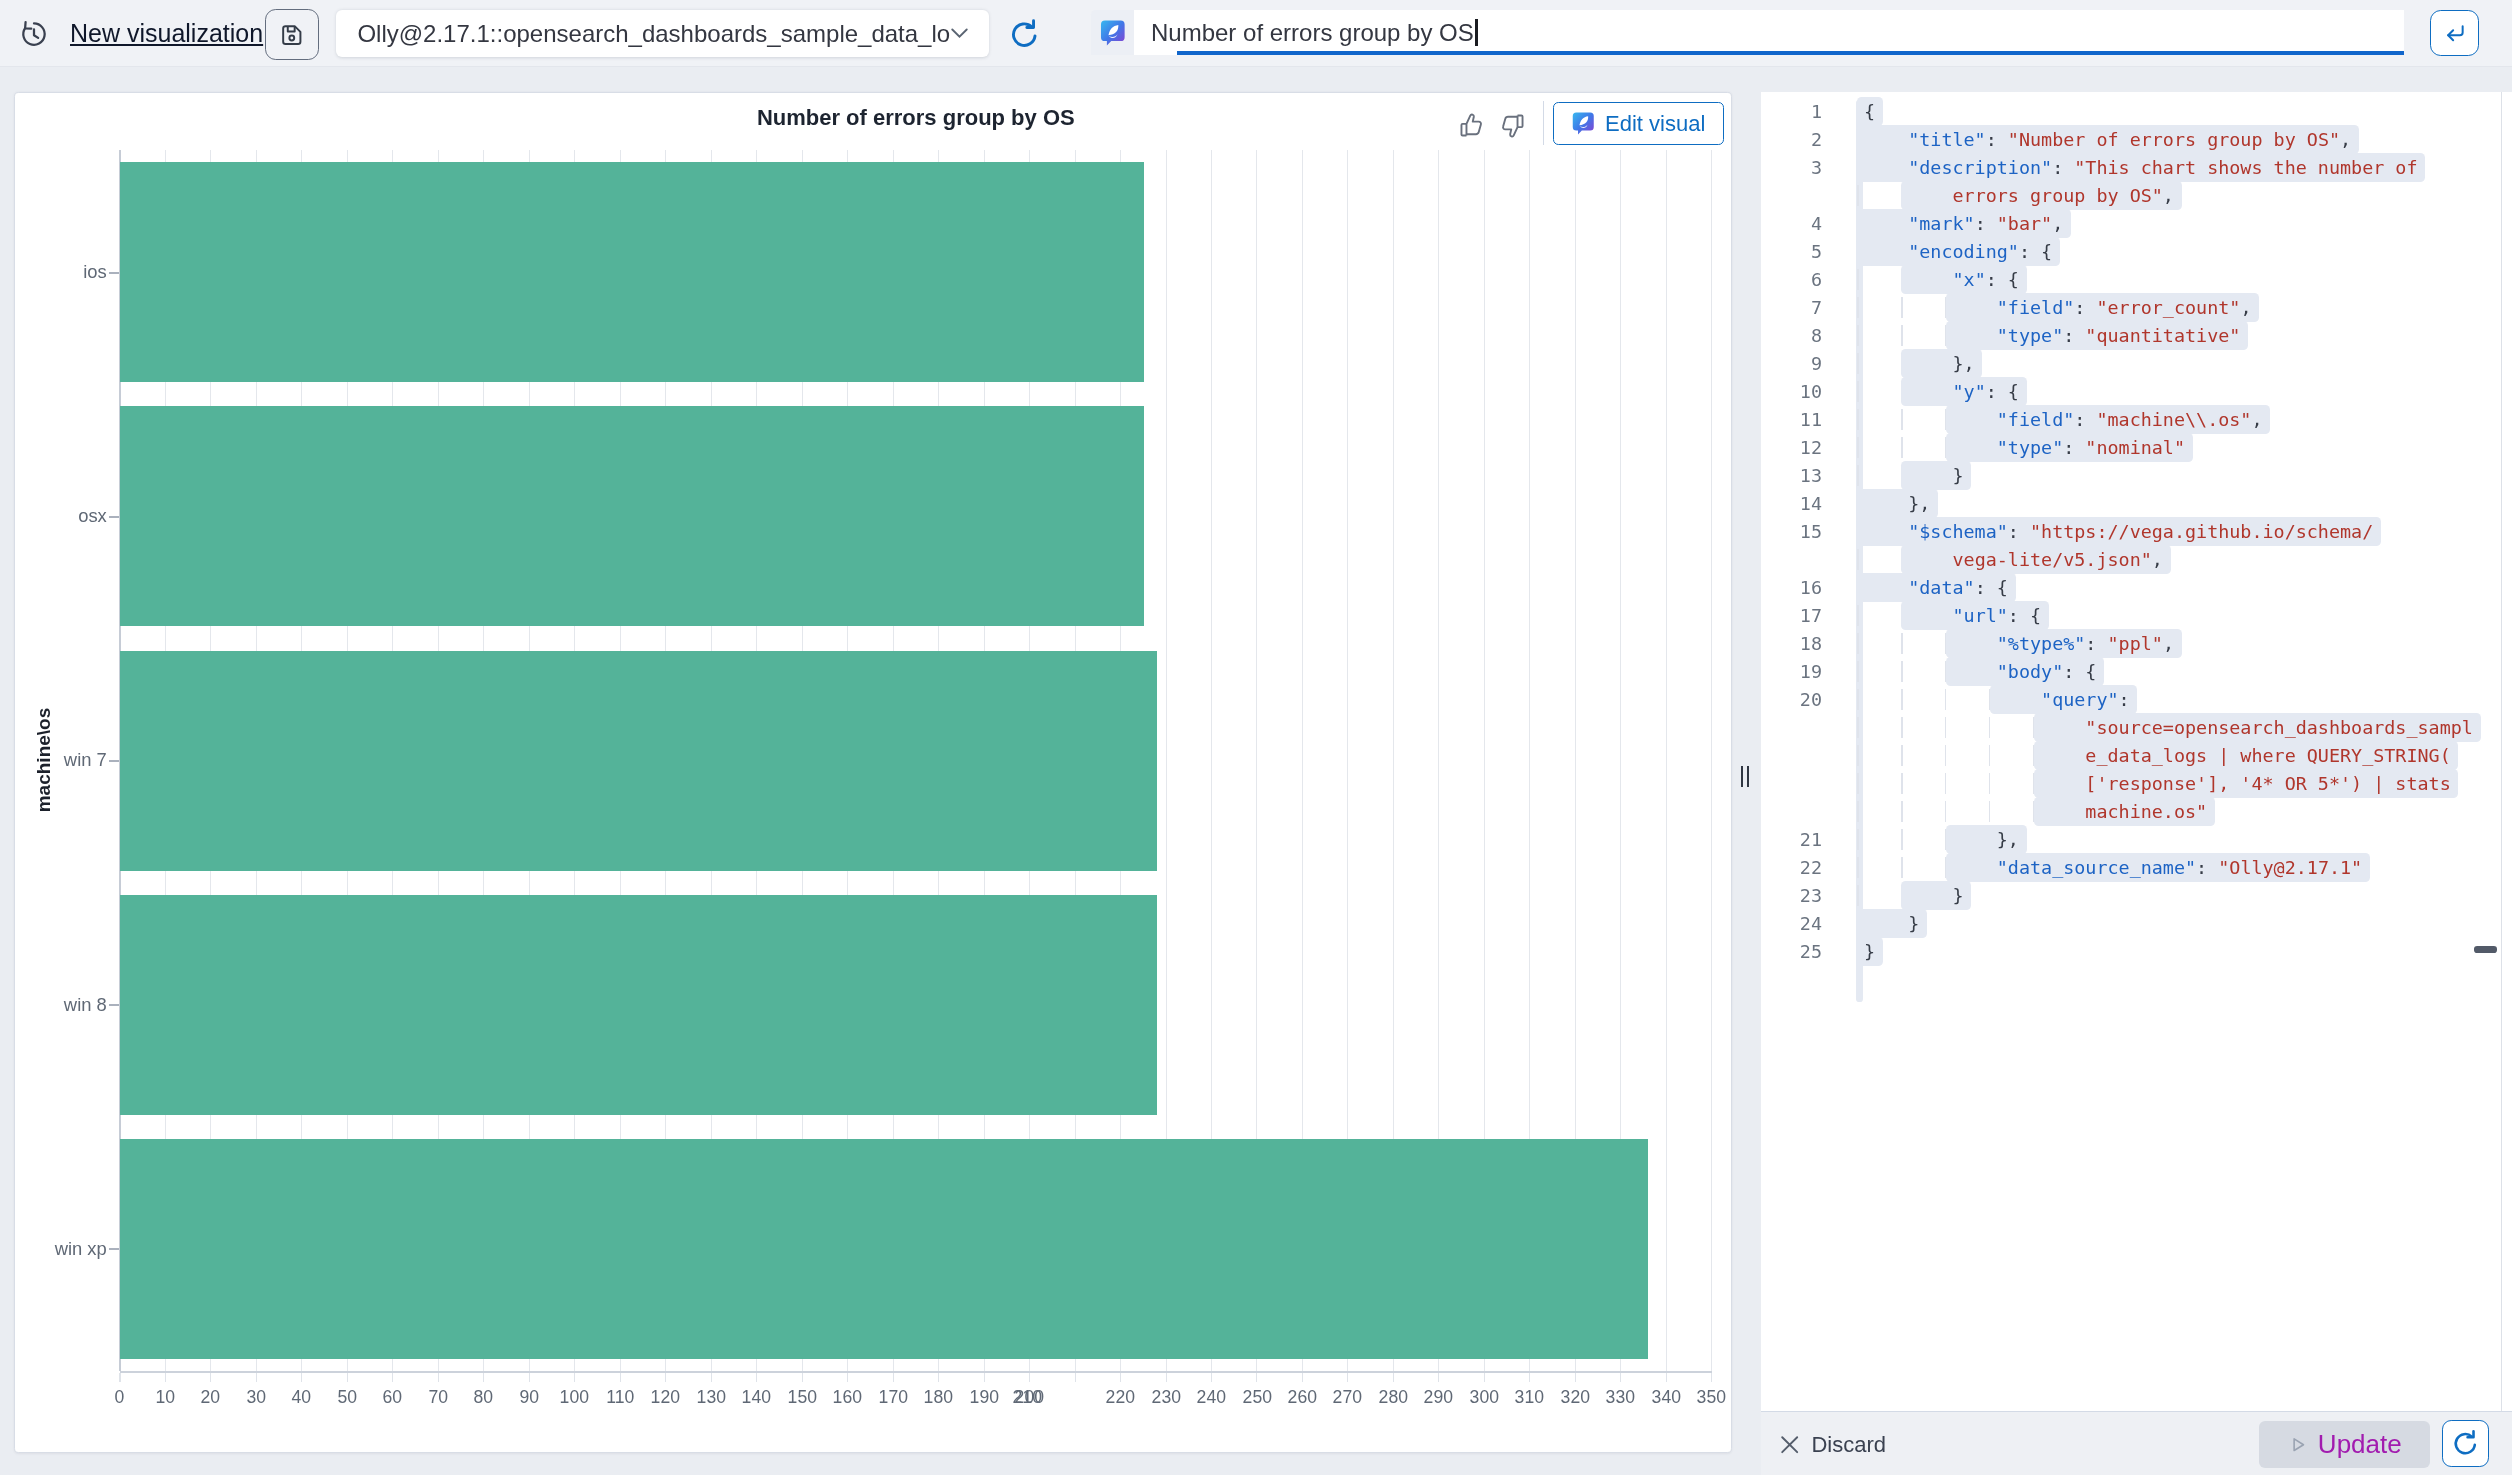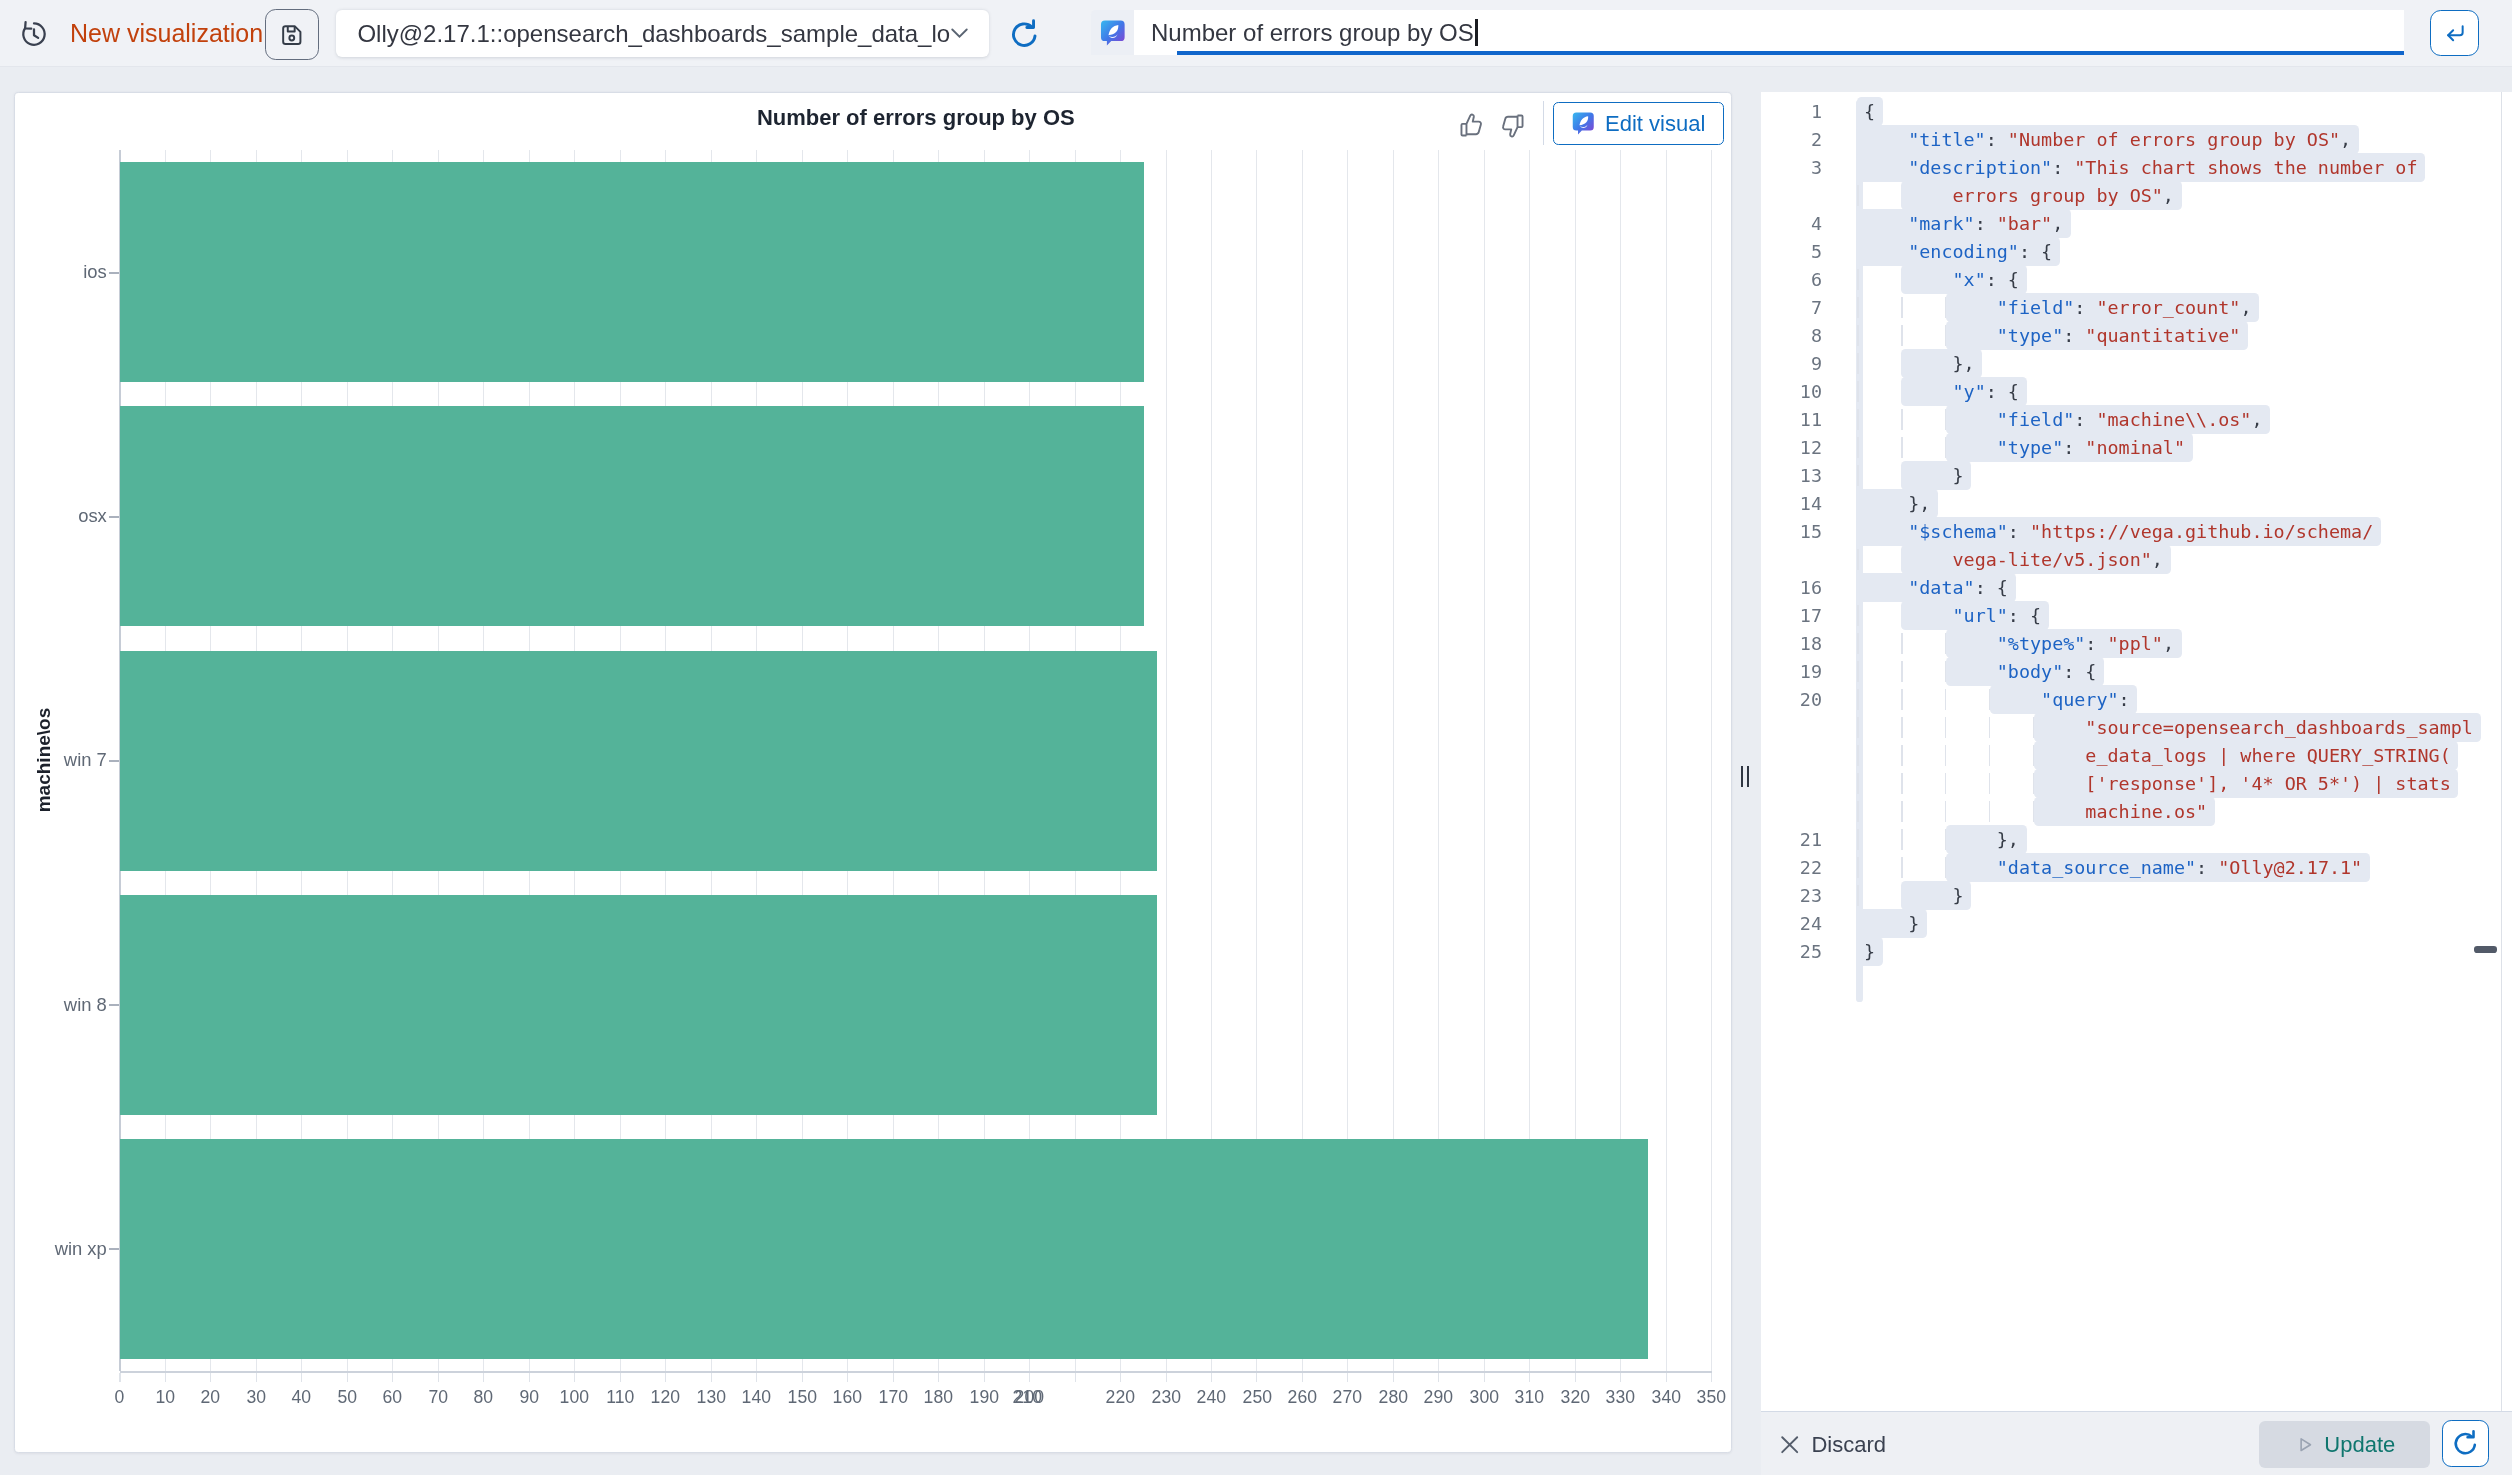--- a/index.html
+++ b/index.html
@@ -2,21 +2,21 @@
 <html style="font-size:12.2px"><head>
 <meta charset="utf-8">
 <style>
   * { margin:0; padding:0; box-sizing:border-box; }
   html,body { width:2512px; height:1476px; }
   body { position:relative; background:#eaedf2; font-family:"Liberation Sans", sans-serif; color:#343741; overflow:hidden; }
 
   
   .topbar { position:absolute; left:0; top:0; width:2512px; height:67px; background:#f0f2f6; border-bottom:0.8px solid #e3e6ec; }
   .hist-btn { position:absolute; left:18.4px; top:18.4px; width:32px; height:32px; background:none; border:none; cursor:pointer; }
-  .app-title { position:absolute; left:70px; top:0; height:67px; line-height:67px; font-size:25px; color:#c2410c; }
+  .app-title { position:absolute; left:70px; top:0; height:67px; line-height:67px; font-size:25px; color:#0f172a;text-decoration:underline; }
   .save-btn { position:absolute; left:265px; top:9.2px; width:54px; height:51px; border:1.5px solid #636d7e; border-radius:10.7px; background:transparent; display:flex; align-items:center; justify-content:center; cursor:pointer; }
   .dataset-select { position:absolute; left:336px; top:10px; width:653px; height:47px; background:#fff; border-radius:6.1px; box-shadow:0 0.8px 3.1px rgba(50,60,80,.16); display:flex; align-items:center; padding:0 21.4px; cursor:pointer; }
   .dataset-select .txt { font-size:24px; color:#343741; white-space:nowrap; overflow:hidden; flex:1; }
   .refresh-sm { position:absolute; left:1007px; top:17px; width:35px; height:35px; background:none; border:none; cursor:pointer; }
   .query-wrap { position:absolute; left:1091px; top:10px; width:1313px; height:45px; display:flex; }
   .query-icon-box { width:43px; height:45px; background:#eceff5; border-radius:4.6px 0 0 0; display:flex; align-items:center; justify-content:center; }
   .query-field { flex:1; background:#fff; display:flex; align-items:center; padding-left:17px; font-size:24px; color:#343741; position:relative; }
   .query-underline { position:absolute; left:43px; bottom:0; right:0; height:3.8px; background:#1166cb; }
   .caret { display:inline-block; width:2.3px; height:27.6px; background:#1a1c21; margin-left:1.5px; }
   .enter-btn { position:absolute; left:2430px; top:10px; width:49px; height:46px; background:#fff; border:1.5px solid #0e6dc2; border-radius:10.7px; display:flex; align-items:center; justify-content:center; cursor:pointer; }
@@ -61,21 +61,21 @@
   .tk-s { color:#b0362c; }
   .tk-p { color:#363c47; }
   .scroll-track { position:absolute; left:740px; top:0; width:0.8px; height:100%; background:#dde1e8; }
   .scroll-thumb { position:absolute; left:713px; top:854px; width:23px; height:6.9px; background:#525a68; border-radius:3.1px; cursor:pointer; }
 
   
   .code-footer { position:absolute; left:1761px; top:1411px; width:752px; height:65px; background:#eef0f4; border-top:0.8px solid #d3dae6; }
   .discard-btn { position:absolute; left:18.4px; top:0; height:65px; display:flex; align-items:center; gap:10.7px; background:none; border:none; cursor:pointer; }
   .discard-btn .lbl { font-size:22px; color:#3a4150; }
   .update-btn { position:absolute; left:498px; top:9.2px; width:171px; height:47px; background:#d6dae2; border:none; border-radius:6.1px; display:flex; align-items:center; justify-content:center; gap:9.2px; cursor:not-allowed; }
-  .update-btn .lbl { font-size:22px; font-weight:500; color:#0f766e; }
+  .update-btn .lbl { font-size:26px; font-weight:500; color:#a21caf; }
   .refresh-btn { position:absolute; left:681px; top:8.4px; width:47px; height:47px; background:#fff; border:1.5px solid #0e6dc2; border-radius:9.2px; display:flex; align-items:center; justify-content:center; cursor:pointer; }
 
   svg.ic { display:block; }
 </style>
 </head>
 <body>
 
 <svg width="0" height="0" style="position:absolute" aria-hidden="true">
   <defs>
     <linearGradient id="aigrad" x1="0" y1="0" x2="1" y2="1">

